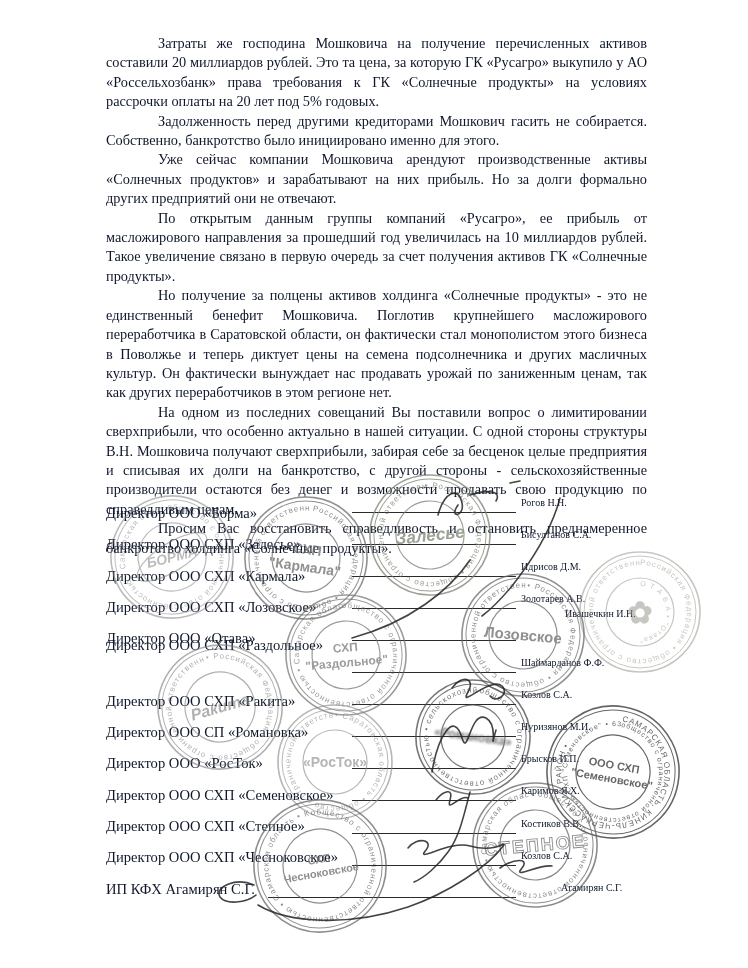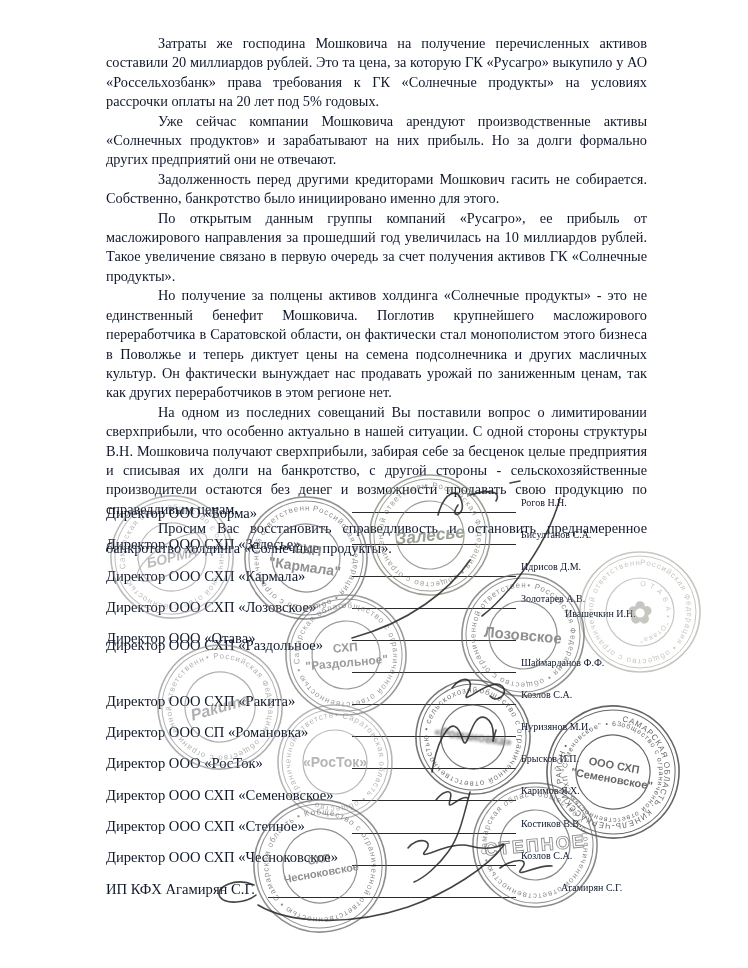--- a/index.html
+++ b/index.html
@@ -20,22 +20,22 @@
   .ring-text{font-family:"Liberation Sans",sans-serif;letter-spacing:1px;}
   .center-text{font-family:"Liberation Sans",sans-serif;text-anchor:middle;}
 </style>
 </head>
 <body>
 
 <div class="page">
 
   <div class="body-text">
     <p>Затраты же господина Мошковича на получение перечисленных активов составили 20 миллиардов рублей. Это та цена, за которую ГК «Русагро» выкупило у АО «Россельхозбанк» права требования к ГК «Солнечные продукты» на условиях рассрочки оплаты на 20 лет под 5% годовых.</p>
+    <p>Задолженность перед другими кредиторами Мошкович гасить не собирается. Собственно, банкротство было инициировано именно для этого.</p>
     <p>Уже сейчас компании Мошковича арендуют производственные активы «Солнечных продуктов» и зарабатывают на них прибыль. Но за долги формально других предприятий они не отвечают.</p>
-    <p>Задолженность перед другими кредиторами Мошкович гасить не собирается. Собственно, банкротство было инициировано именно для этого.</p>
     <p>По открытым данным группы компаний «Русагро», ее прибыль от масложирового направления за прошедший год увеличилась на 10 миллиардов рублей. Такое увеличение связано в первую очередь за счет получения активов ГК «Солнечные продукты».</p>
     <p>Но получение за полцены активов холдинга «Солнечные продукты» - это не единственный бенефит Мошковича.  Поглотив крупнейшего масложирового переработчика в Саратовской области, он фактически стал монополистом этого бизнеса в Поволжье и теперь диктует цены на семена подсолнечника и других масличных культур. Он фактически вынуждает нас продавать урожай по заниженным ценам, так как других переработчиков в этом регионе нет.</p>
     <p>На одном из последних совещаний Вы поставили вопрос о лимитировании сверхприбыли, что особенно актуально в нашей ситуации. С одной стороны структуры В.Н. Мошковича получают сверхприбыли, забирая себе за бесценок целые предприятия и списывая их долги на банкротство, с другой стороны - сельскохозяйственные производители остаются без денег и возможности продавать свою продукцию по справедливым ценам.</p>
     <p>Просим Вас восстановить справедливость и остановить преднамеренное банкротство холдинга «Солнечные продукты».</p>
   </div>
 
   <div class="sig-block" id="sign-rows">
       <div class="sig-label" style="top: 505px;">Директор ООО «Борма»</div>
       <div class="sig-line" style="top: 512px; left: 352px; width: 164px;"></div>
       <div class="sig-name" style="top: 497px;">Рогов Н.Н.</div>

